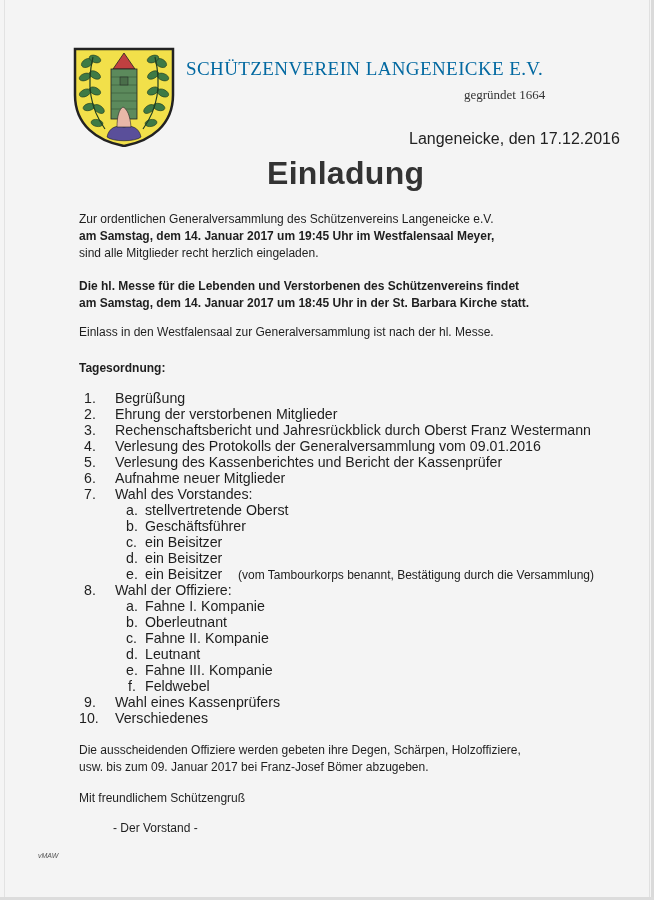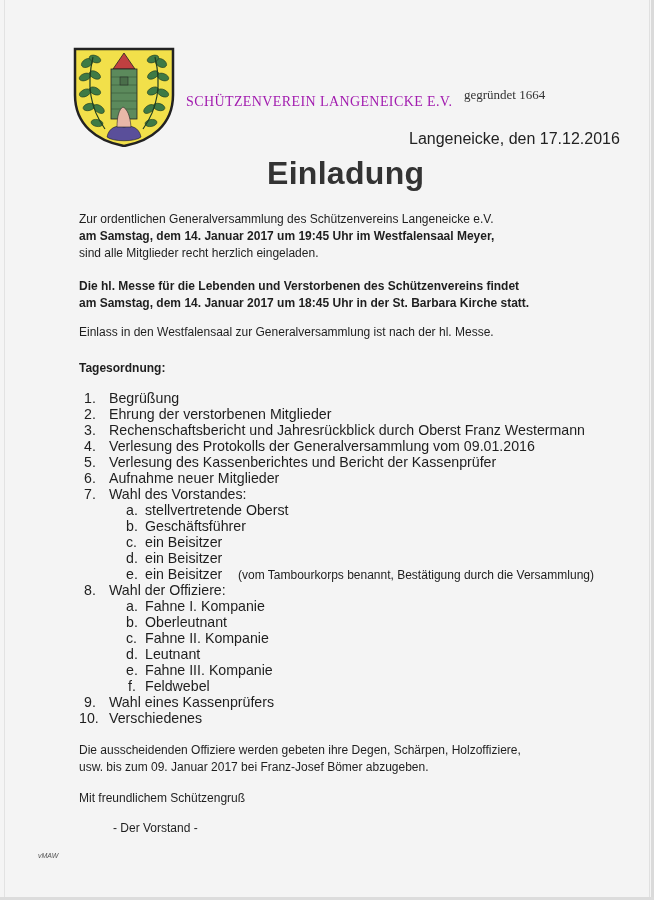--- a/index.html
+++ b/index.html
@@ -19,22 +19,22 @@
     .edge-left { position: absolute; left: 4px; top: 0; width: 1px; height: 900px; background: #e2e2e2; }
     .edge-right { position: absolute; right: 4px; top: 0; width: 1px; height: 900px; background: #e0e0e0; }
     .edge-right2 { position: absolute; right: 0; top: 0; width: 3px; height: 900px; background: #dadada; }
     .edge-bottom { position: absolute; left: 0; bottom: 0; width: 654px; height: 3px; background: #dcdcdc; }
 
     .crest { position: absolute; left: 73px; top: 47px; width: 102px; height: 100px; }
 
     .club-name {
       position: absolute; left: 186px; top: 58px;
       font-family: "Liberation Serif", serif;
-      font-size: 14px; letter-spacing: 0.4px;
-      color: #a21caf; white-space: nowrap; margin-top: 36px;
+      font-size: 19px; letter-spacing: 0.4px;
+      color: #0369a1; white-space: nowrap;
     }
     .founded {
       position: absolute; left: 464px; top: 87px;
       font-family: "Liberation Serif", serif;
       font-size: 13px; color: #333; white-space: nowrap;
     }
     .date-line {
       position: absolute; left: 409px; top: 130px;
       font-size: 16px; color: #222; white-space: nowrap;
     }
@@ -47,21 +47,21 @@
       position: absolute; left: 79px;
       font-size: 12px; line-height: 16.5px; white-space: nowrap;
       color: #1e1e1e;
     }
     .b { font-weight: bold; }
     .agenda-item {
       position: absolute; font-size: 14.2px; white-space: nowrap; color: #1e1e1e;
     }
     .num { position: absolute; left: 84px; }
     .num.two { left: 79px; }
-    .txt { position: absolute; left: 109px; }
+    .txt { position: absolute; left: 115px; }
     .sub-let { position: absolute; left: 126px; }
     .sub-txt { position: absolute; left: 145px; }
     .note { font-size: 12px; }
     .scribble {
       position: absolute; left: 38px; top: 852px;
       font-size: 7px; font-style: italic; color: #555;
     }
   </style>
 </head>
 <body>

